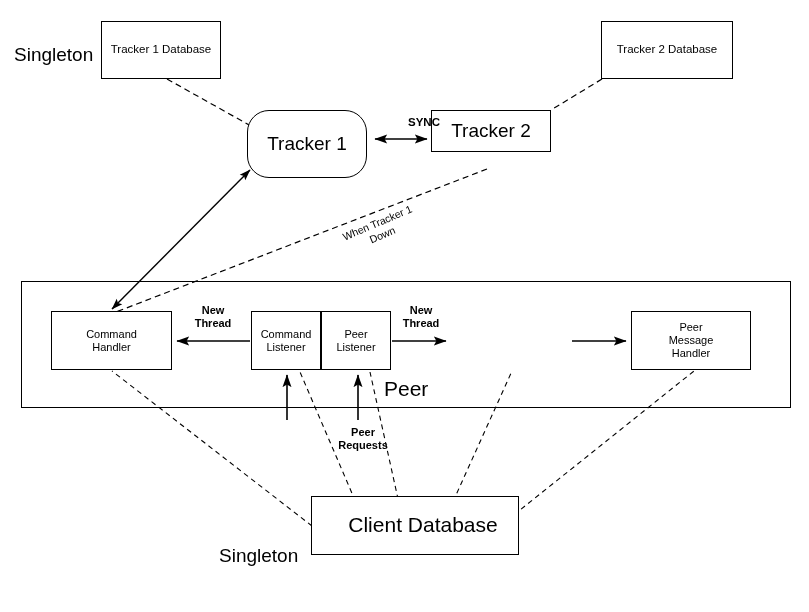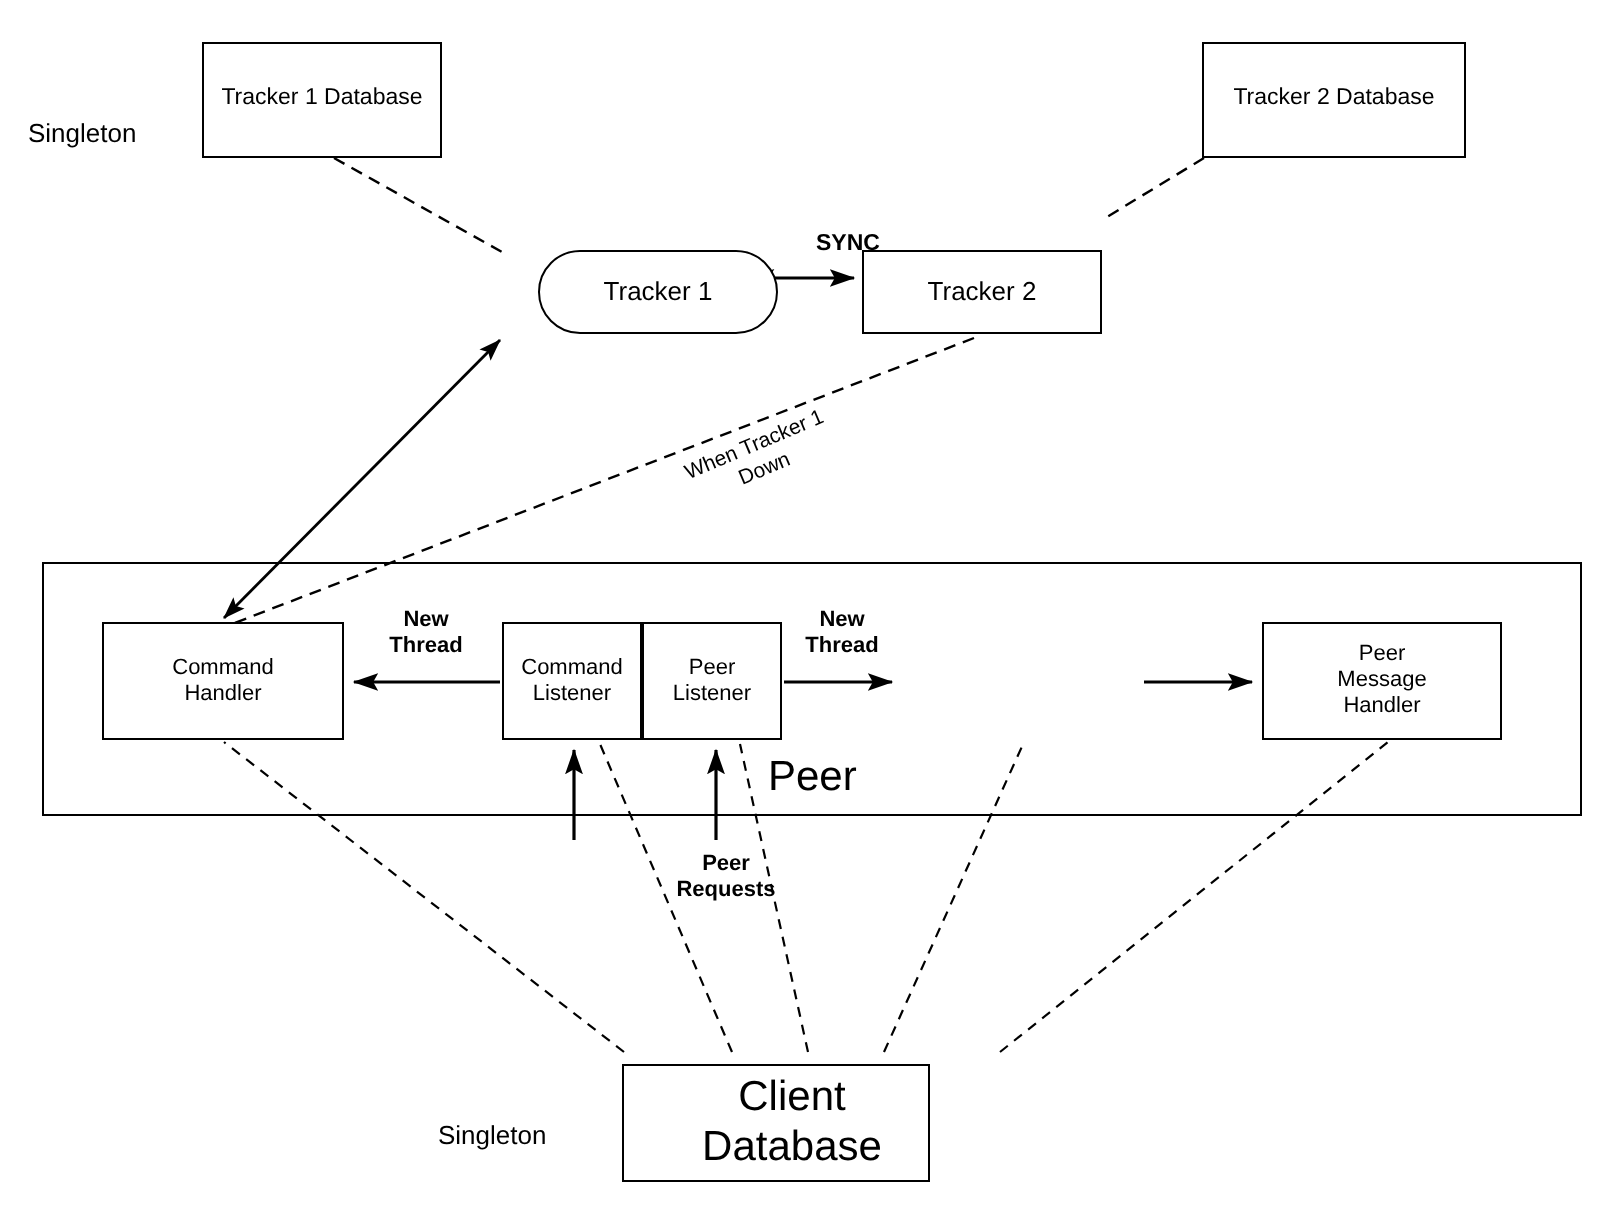--- a/index.html
+++ b/index.html
@@ -52,21 +52,21 @@
     z-index: 1;
   }
   .plain-label {
     position: absolute;
     white-space: pre-line;
     z-index: 4;
     line-height: 1.18;
   }
   .t-small  { font-size: 11.5px; }
   .t-med    { font-size: 11px; }
-  .t-large  { font-size: 13px; margin-top: 15px; }
+  .t-large  { font-size: 19px; }
   .t-xl     { font-size: 21px; }
   .t-bold   { font-weight: bold; }
   .t-center { text-align: center; }
   .rot-label {
     position: absolute;
     font-size: 10.5px;
     text-align: center;
     line-height: 1.25;
     transform-origin: 50% 50%;
     white-space: pre-line;
@@ -130,21 +130,21 @@
   <div class="plain-label t-xl" style="left:384px; top:377px;">Peer</div>
 
   <div class="node t-small" style="left:101px; top:21px; width:120px; height:58px;">
     <span class="node-text">Tracker 1 Database</span>
   </div>
 
   <div class="node t-small" style="left:601px; top:21px; width:132px; height:58px;">
     <span class="node-text">Tracker 2 Database</span>
   </div>
 
-  <div class="node t-large" style="left:269px; top:110px; width:120px; height:42px;border-radius:22px;">
+  <div class="node t-large" style="left:247px; top:110px; width:120px; height:68px;border-radius:22px;">
     <span class="node-text">Tracker 1</span>
   </div>
 
   <div class="node t-large" style="left:431px; top:110px; width:120px; height:42px;">
     <span class="node-text">Tracker 2</span>
   </div>
 
   <div class="node t-med" style="left:51px; top:311px; width:121px; height:59px;">
     <span class="node-text">Command
 Handler</span>
@@ -160,21 +160,21 @@
 Listener</span>
   </div>
 
 
   <div class="node t-med" style="left:631px; top:311px; width:120px; height:59px;">
     <span class="node-text">Peer
 Message
 Handler</span>
   </div>
 
-  <div class="node t-xl" style="left:311px; top:532px; width:154px; height:59px;padding-left:16px;">
+  <div class="node t-xl" style="left:311px; top:496px; width:208px; height:59px;padding-left:16px;">
     <span class="node-text">Client Database</span>
   </div>
 
   <div class="plain-label t-large" style="left:14px; top:44px;">Singleton</div>
 
   <div class="plain-label t-large" style="left:219px; top:545px;">Singleton</div>
 
   <div class="plain-label t-small t-center" style="left:406px; top:116px; width:36px;font-weight:bold;">SYNC</div>
 
   <div class="plain-label t-med t-bold t-center" style="left:184px; top:304px; width:58px;">New

